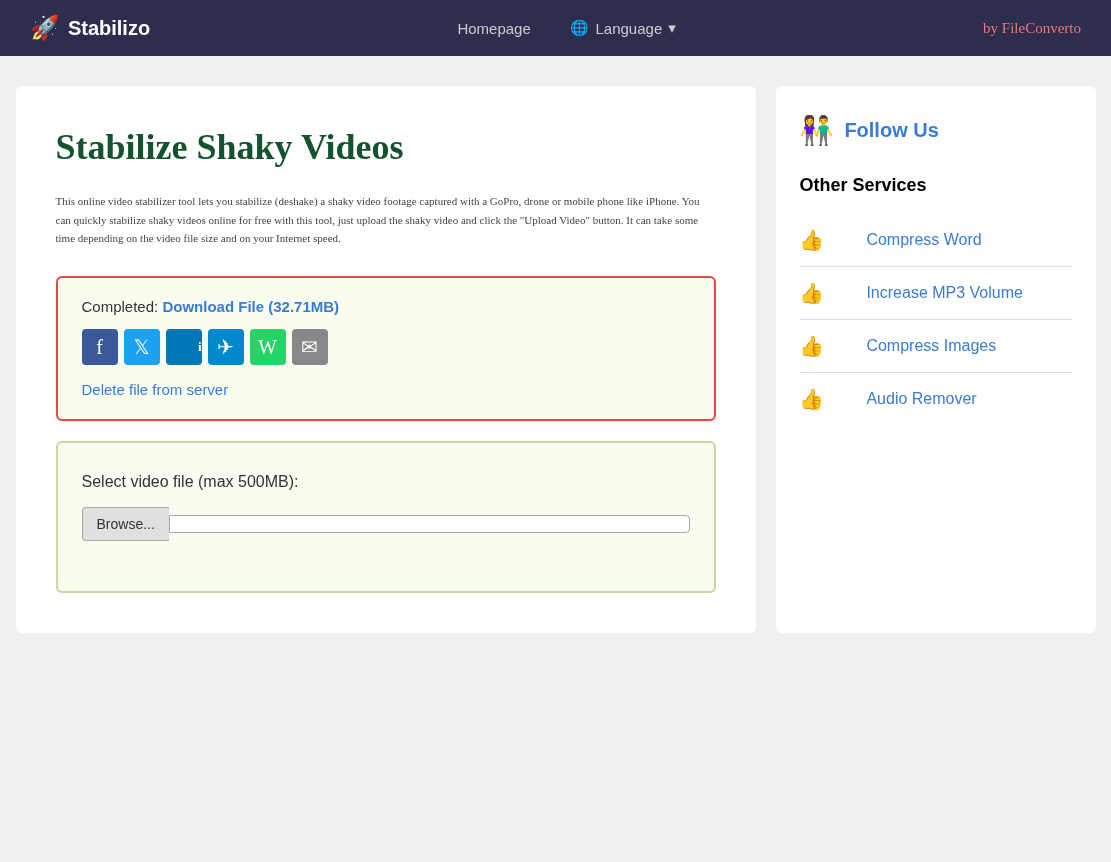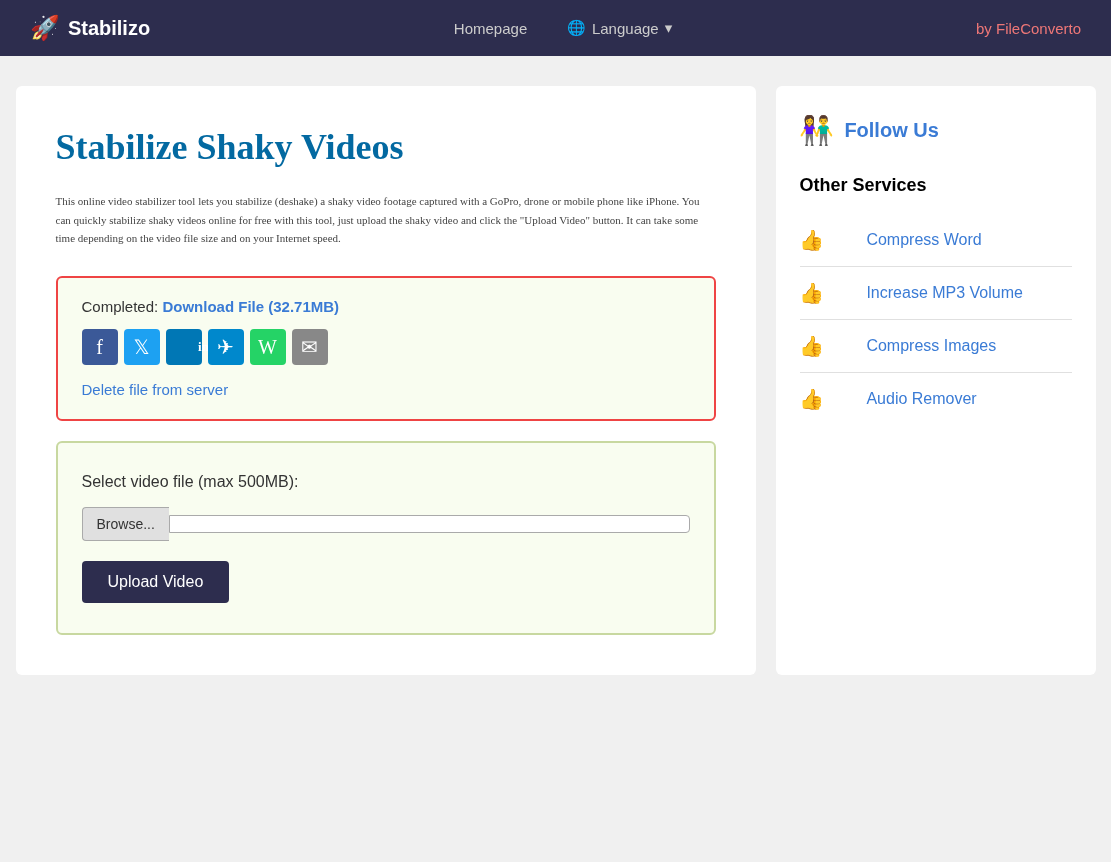--- a/index.html
+++ b/index.html
@@ -46,21 +46,21 @@
       display: flex;
       align-items: center;
       gap: 6px;
       color: #ccc;
       font-family: Arial, sans-serif;
       font-size: 15px;
       cursor: pointer;
     }
     .nav-right {
       color: #ccc;
-      font-family: Liberation Sans, sans-serif;
+      font-family: Liberation Serif, serif;
       font-size: 15px;
     }
     .nav-right span { color: #e77; }
 
     
     .page-wrapper {
       max-width: 1100px;
       margin: 30px auto;
       display: flex;
       gap: 20px;
@@ -71,21 +71,21 @@
     .main-content {
       background: white;
       border-radius: 6px;
       padding: 40px 40px 40px 40px;
       flex: 1;
       min-width: 0;
     }
     .page-title {
       font-size: 36px;
       font-weight: bold;
-      color: #0369a1;
+      color: #14532d;
       margin-bottom: 24px;
       font-family: Georgia, serif;
     }
     .page-description {
       font-size: 11px;
       line-height: 1.7;
       color: #444;
       margin-bottom: 28px;
       margin-top: 24px;
     }
@@ -313,21 +313,20 @@
       <a href="#" class="delete-link">Delete file from server</a>
     </div>
 
     <div class="upload-box">
       <div class="upload-label">Select video file (max 500MB):</div>
       <div class="file-input-row">
         <input type="file" class="hidden-file-input" id="file-input" style="">
         <label for="file-input" class="browse-btn">Browse...</label>
         <div class="file-name-display"></div>
       </div>
-      <button class="upload-btn">Upload Video</button>
     </div>
   </div>
 
   <div class="sidebar">
     <div class="follow-us-row">
       <span class="follow-us-icon">👫</span>
       <a href="#" class="follow-us-link">Follow Us</a>
     </div>
     <div class="other-services-title">Other Services</div>
 

